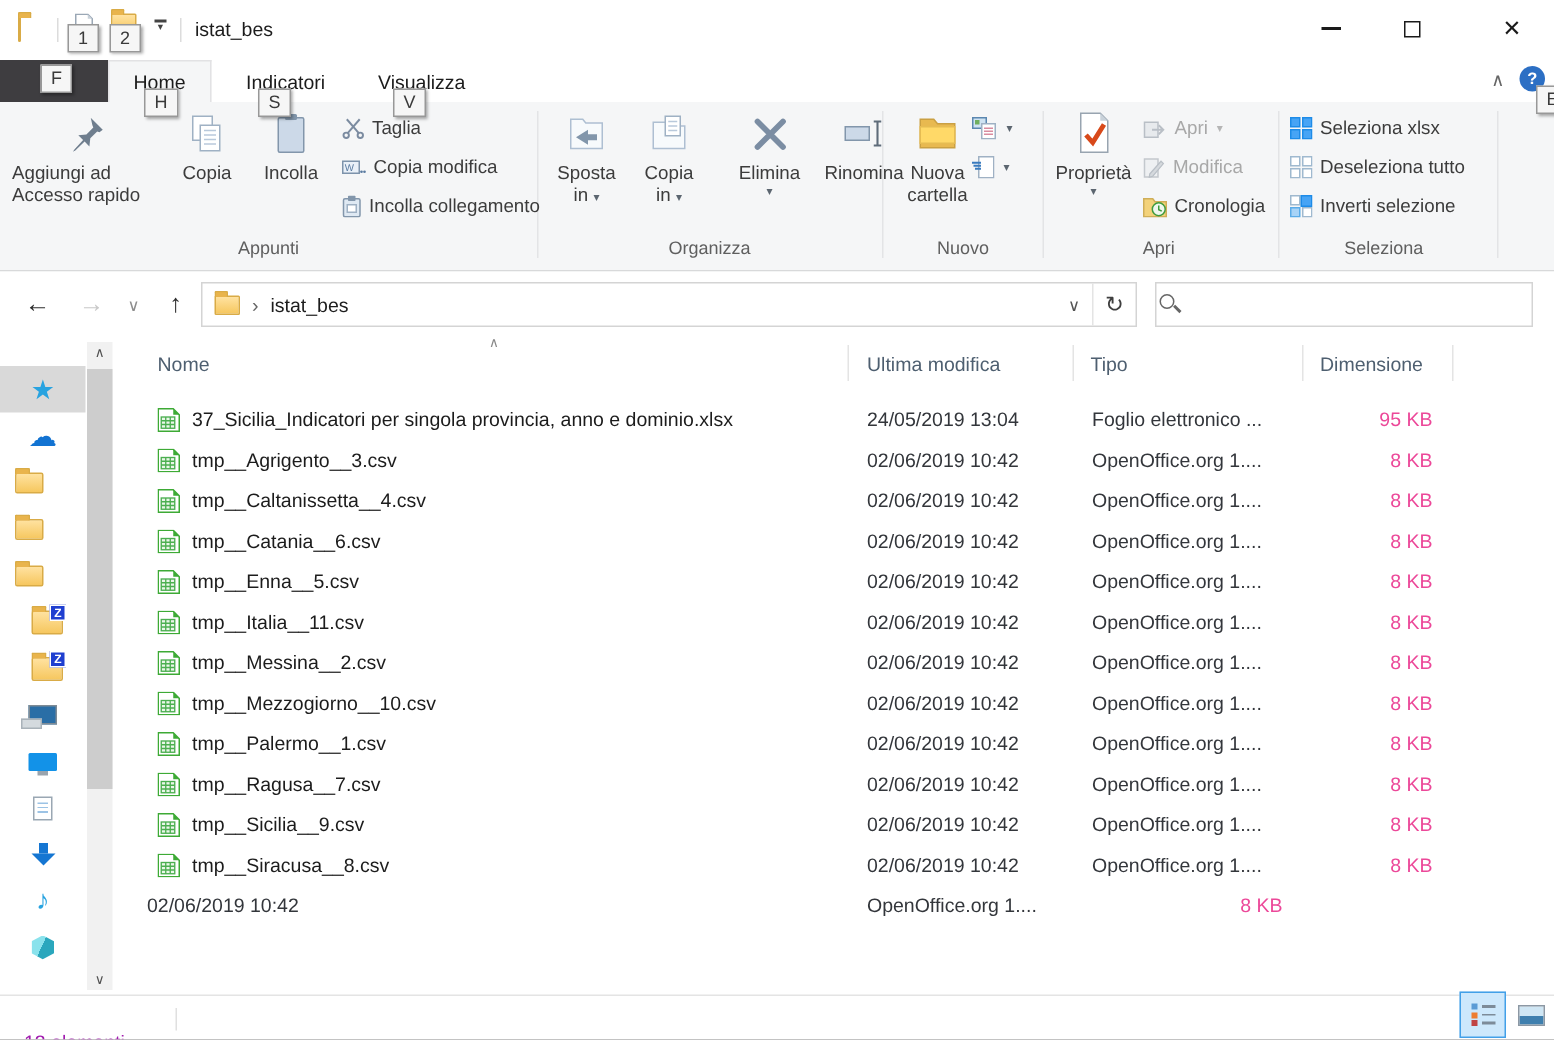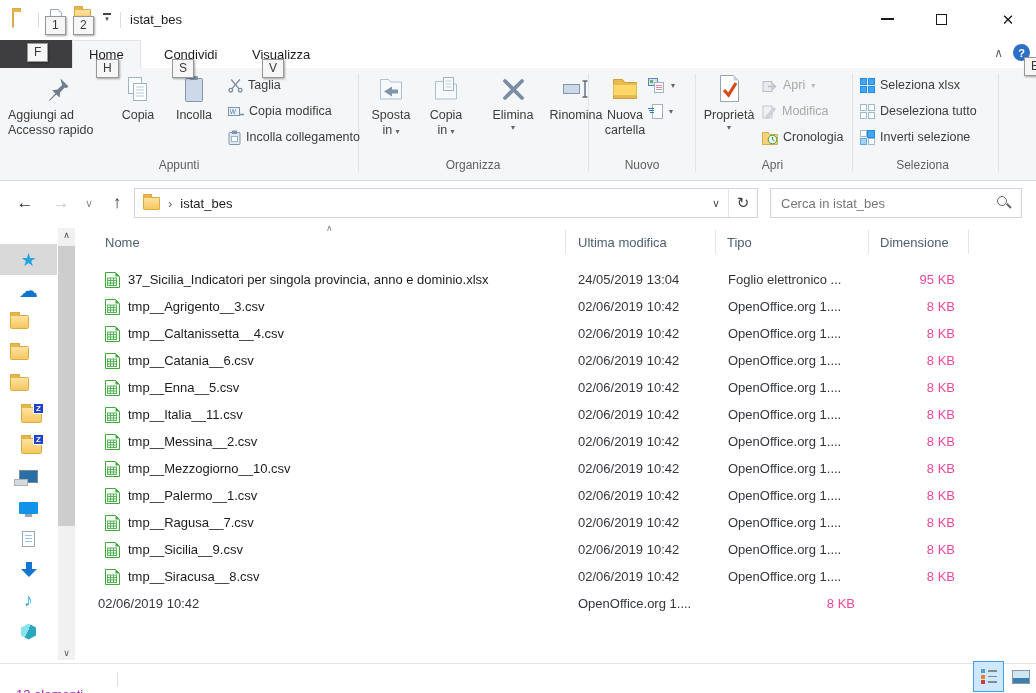--- a/index.html
+++ b/index.html
@@ -165,21 +165,21 @@
         <span class="glyph-close">✕</span>
       </div>
   </div>
 
   <div class="tabrow">
     <div class="file-tab"></div>
     <div class="rtab sel" style="left:72px">
         <span>Home</span>
       </div>
     <div class="rtab" style="left:148px">
-        <span>Condividi</span>
+        <span>Indicatori</span>
       </div>
     <div class="rtab" style="left:236px">
         <span>Visualizza</span>
       </div>
   </div>
   <div class="ribbon-right">
     <span class="collapse-chev">∧</span>
     <span class="help-btn">?</span>
   </div>
 
@@ -400,21 +400,20 @@
     <div class="addressbar">
       <span class="mini-folder" style="margin-left:8px"></span>
       <span class="addr-chev">›</span>
       <span class="addr-text">istat_bes</span>
       <span class="addr-spacer"></span>
       <span class="addr-btn">∨</span>
       <span class="addr-sep"></span>
       <span class="refresh-btn">↻</span>
     </div>
     <div class="searchbox">
-      <input type="text" placeholder="Cerca in istat_bes" style="">
       <span class="mag"></span>
     </div>
   </div>
 
   <div class="content">
 
     <div class="navpane">
       <div class="side-items">
   <div class="side-row sel">
     <span class="side-icon si-quick-access"></span>

